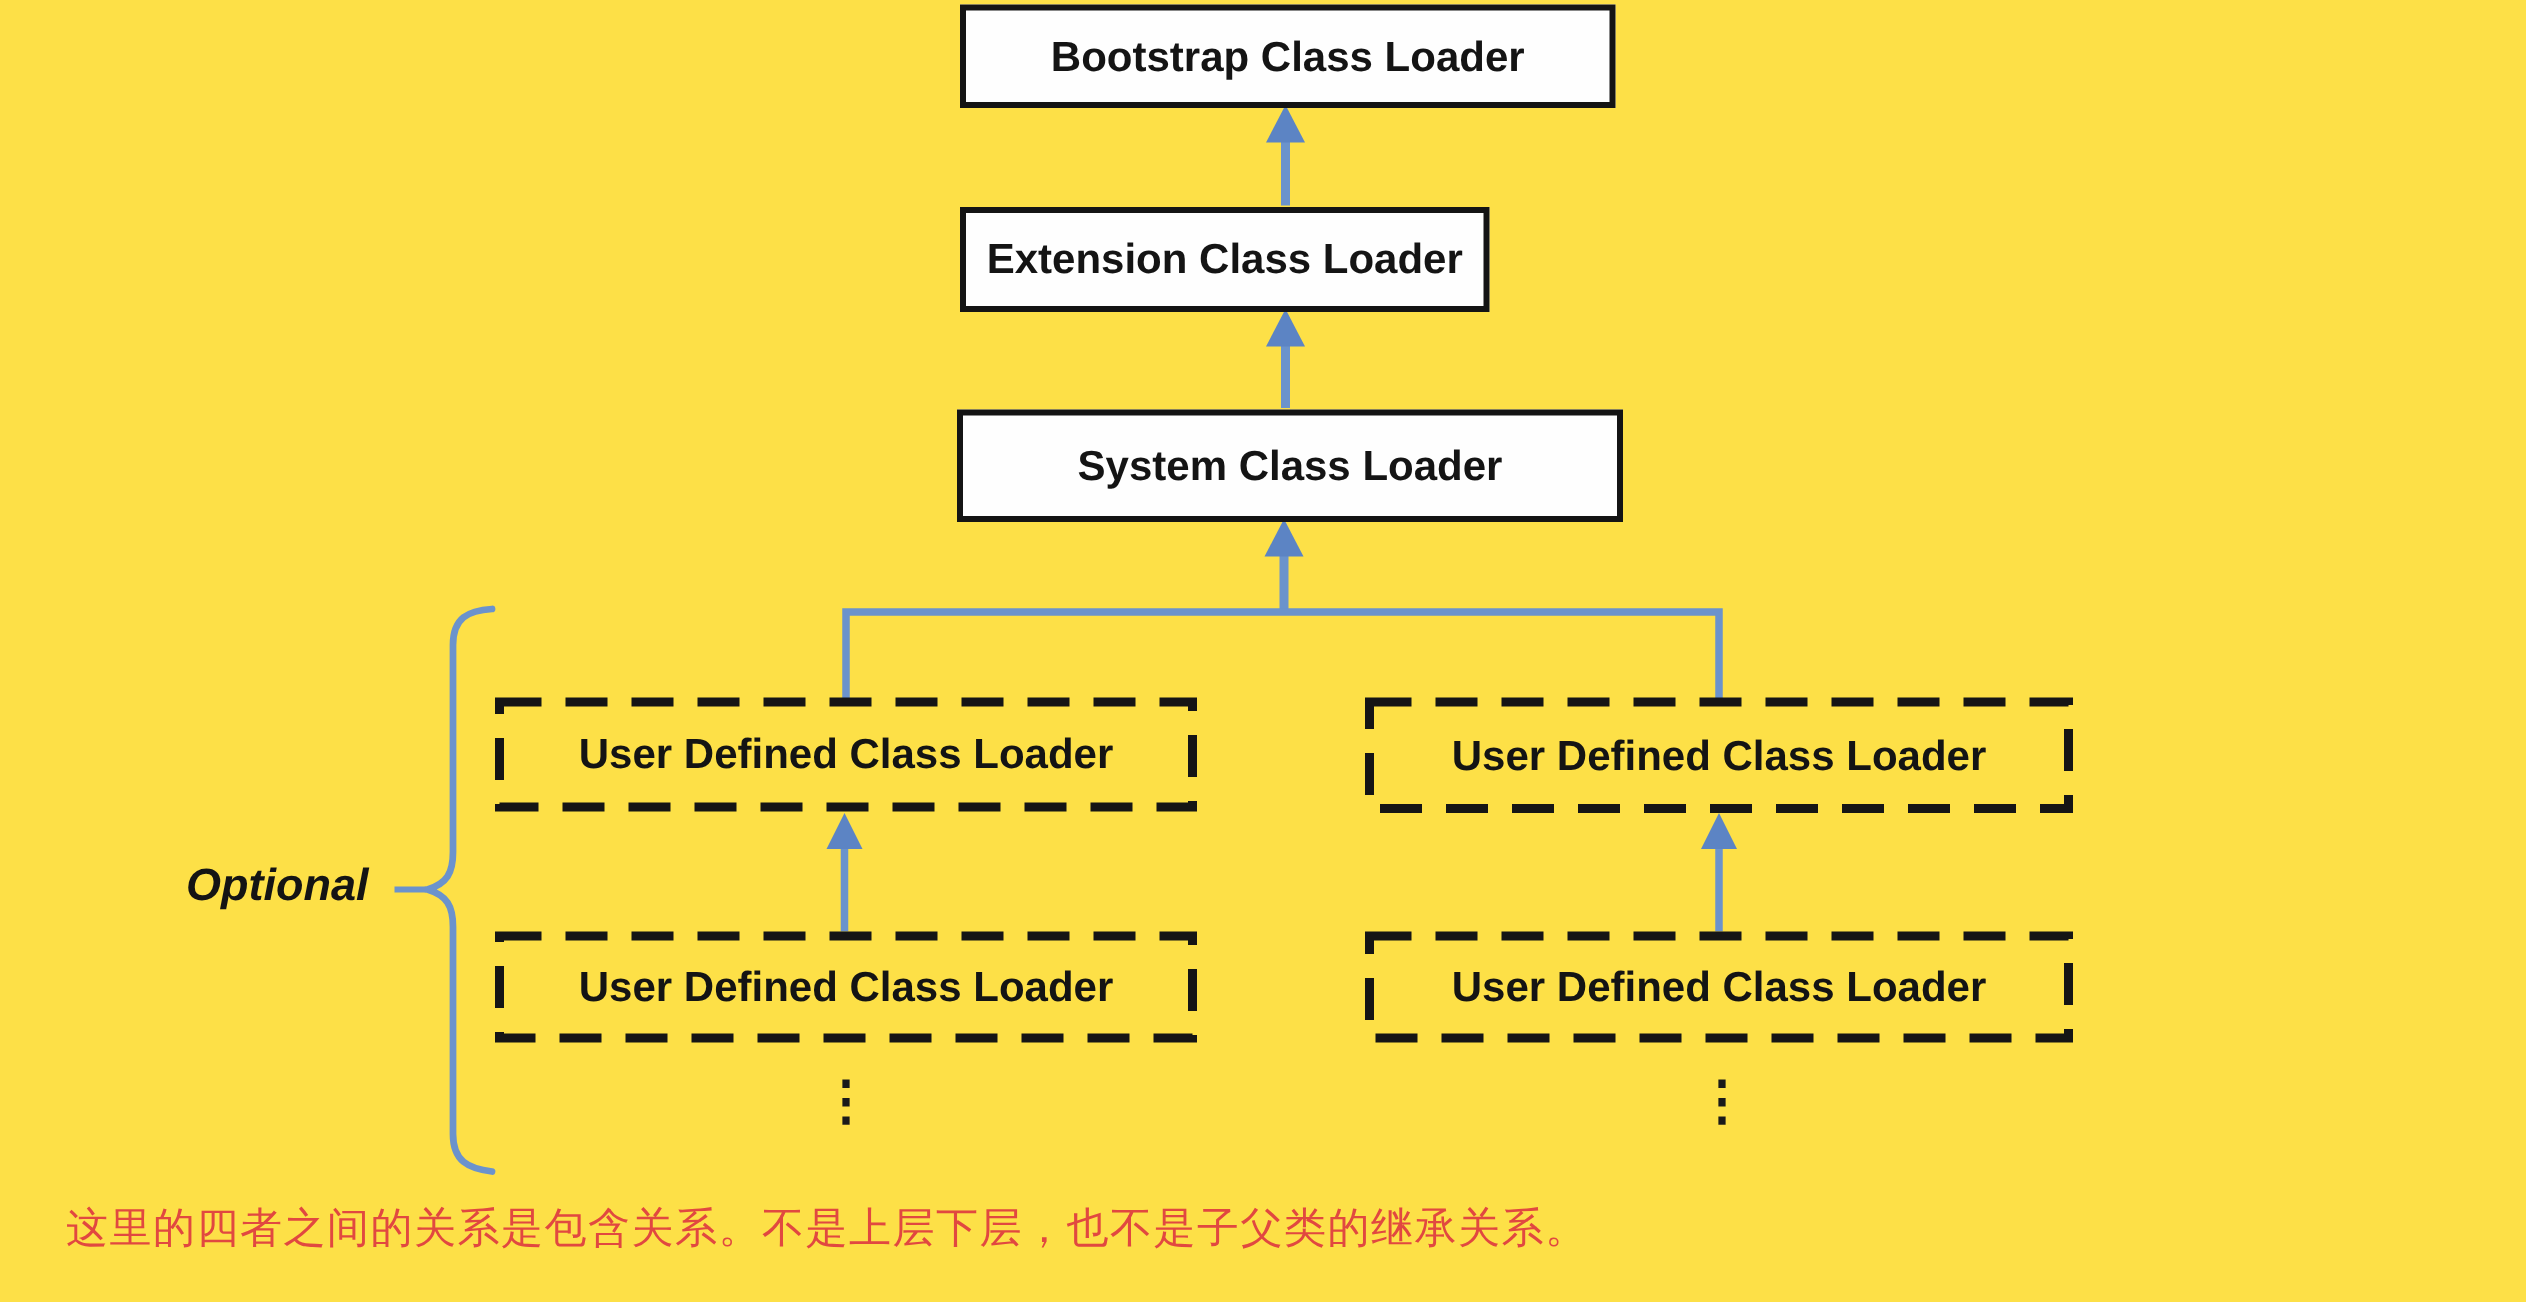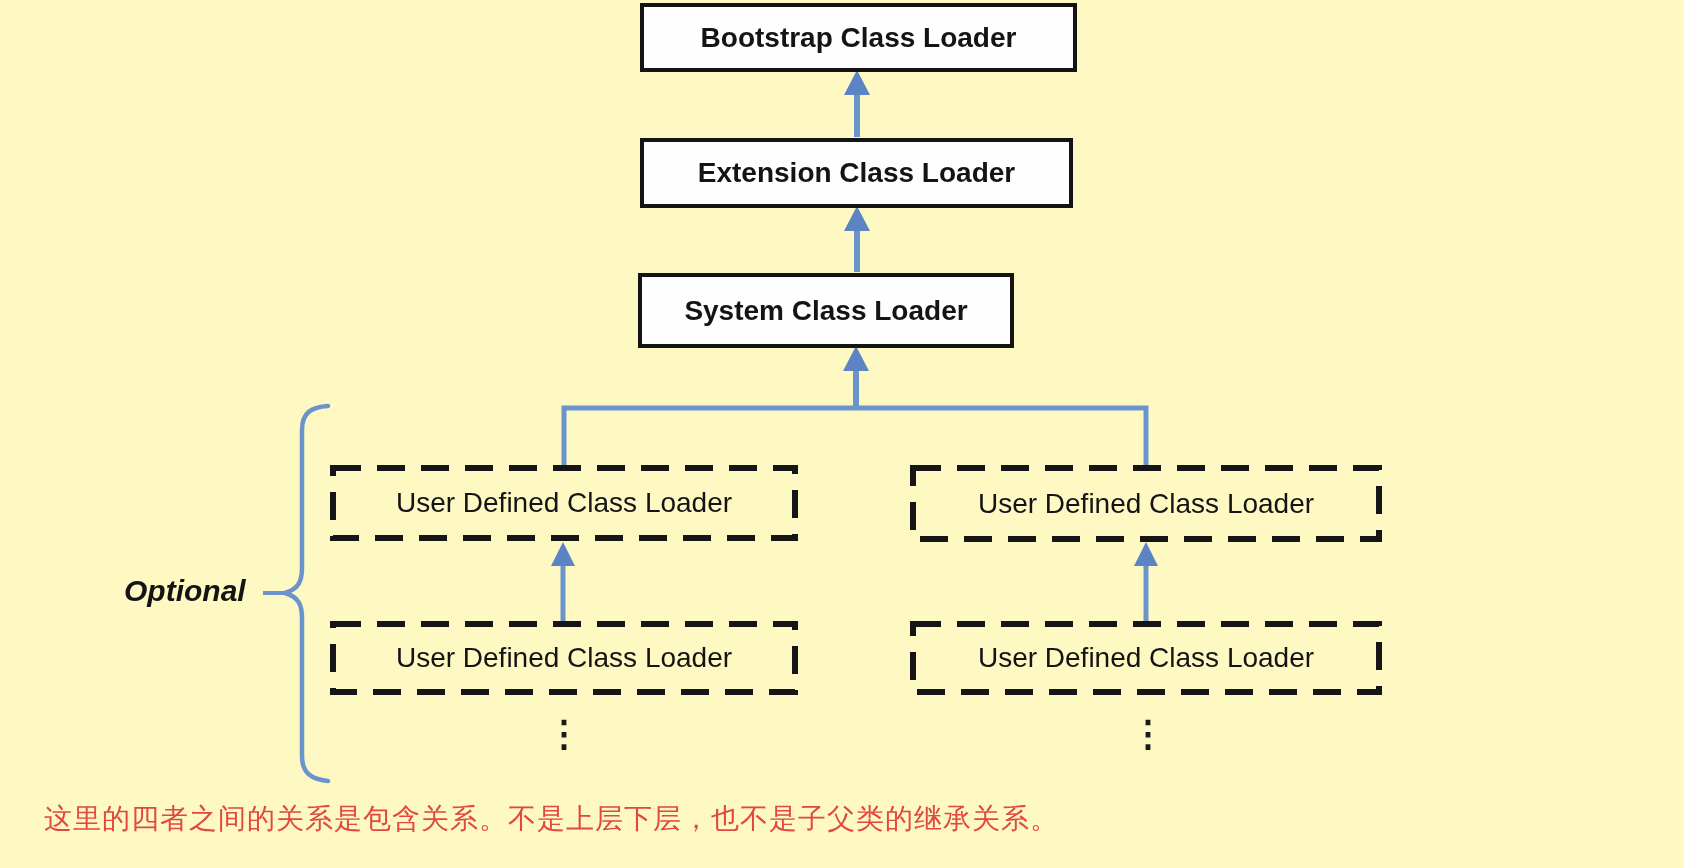--- a/index.html
+++ b/index.html
@@ -2,21 +2,21 @@
 <html><head>
 <meta charset="utf-8">
 <style>
   html, body {
     margin: 0; padding: 0;
     background: #ffffff;
   }
   .stage {
     position: relative;
     width: 1684px; height: 868px;
-    background: #fef9c3;
+    background: #fde047;
     overflow: hidden;
     font-family: "Liberation Sans", sans-serif;
   }
   .layer {
     position: absolute; left: 0; top: 0;
   }
   .node {
     position: absolute;
     display: flex; align-items: center; justify-content: center;
     box-sizing: border-box;
@@ -25,21 +25,21 @@
     font-weight: bold;
     font-size: 28px;
     color: #141414;
     white-space: nowrap;
   }
   .dashed-label {
     position: absolute;
     display: flex; align-items: center; justify-content: center;
     box-sizing: border-box;
     background: transparent;
-    font-weight: normal;
+    font-weight: bold;
     font-size: 28px;
     color: #141414;
     white-space: nowrap;
   }
   .optional-label {
     position: absolute;
     left: 124px; top: 574px;
     font-weight: bold;
     font-size: 30px;
     color: #141414;
@@ -113,25 +113,25 @@
              C 298 597, 302 604, 302 618
              L 302 756
              C 302 774, 312 779, 328 781" fill="none" stroke="#6b93cc" stroke-width="4.5" stroke-linecap="round"></path>
     <line x1="263" y1="593" x2="284" y2="593" stroke="#6b93cc" stroke-width="4"></line>
   </svg>
 
   <div class="node" style="left:640px; top:3px; width:437px; height:69px;">
     <span>Bootstrap Class Loader</span>
   </div>
 
-  <div class="node" style="left:640px; top:138px; width:433px; height:70px;">
+  <div class="node" style="left:640px; top:138px; width:353px; height:70px;">
     <span>Extension Class Loader</span>
   </div>
 
-  <div class="node" style="left:638px; top:273px; width:376px; height:75px;">
+  <div class="node" style="left:638px; top:273px; width:444px; height:75px;">
     <span>System Class Loader</span>
   </div>
 
   <div class="dashed-label" style="left:330px; top:465px; width:468px; height:75px;">
     <span>User Defined Class Loader</span>
   </div>
 
   <div class="dashed-label" style="left:910px; top:465px; width:472px; height:77px;">
     <span>User Defined Class Loader</span>
   </div>

